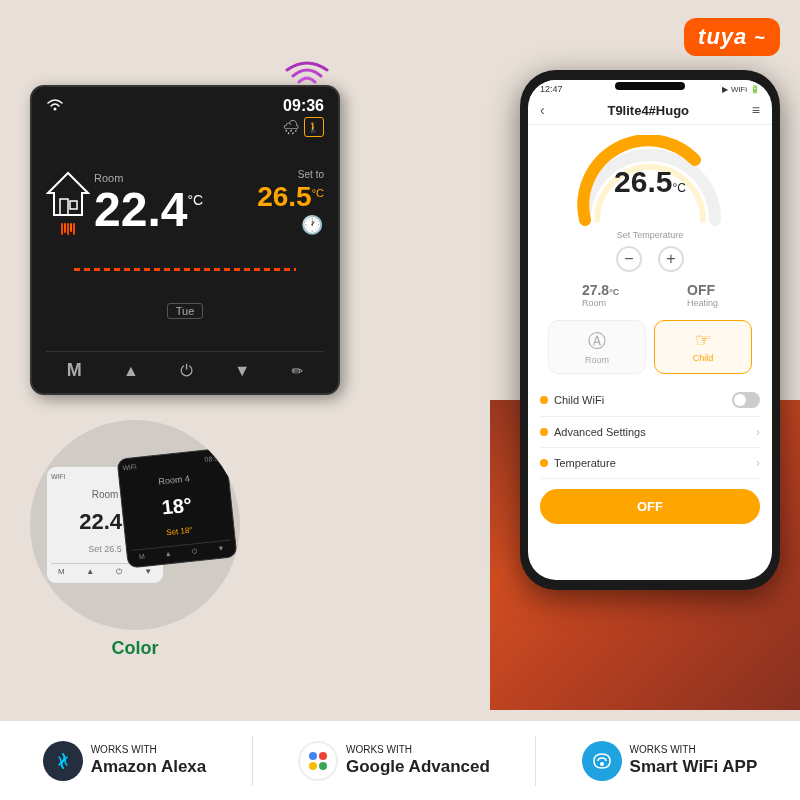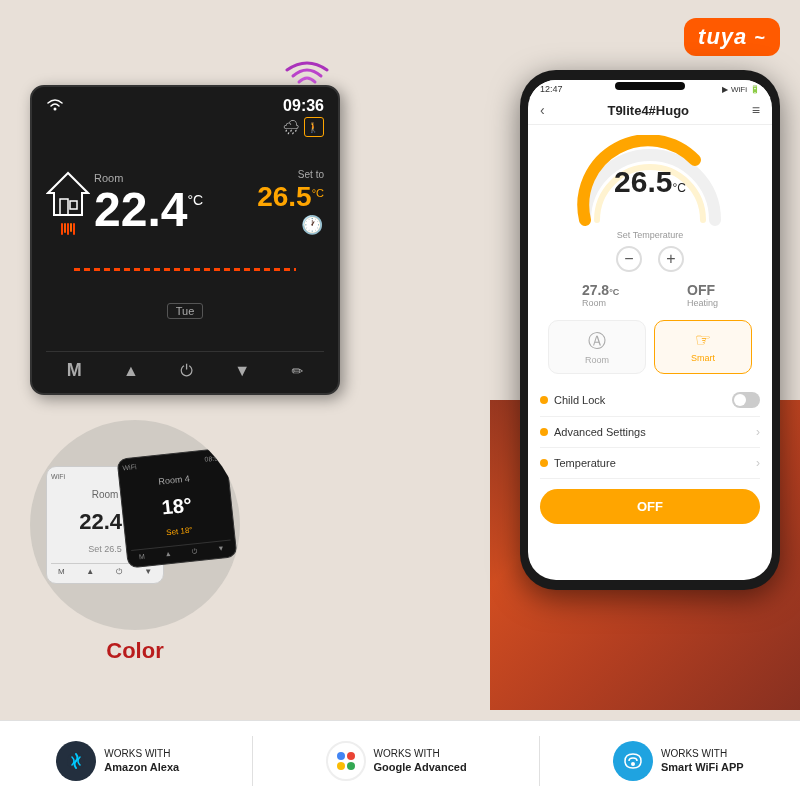--- a/index.html
+++ b/index.html
@@ -367,21 +367,21 @@
     }
 
     .badge-text {
       font-size: 10px;
       color: #222;
       line-height: 1.3;
     }
 
     .badge-text strong {
       display: block;
-      font-size: 11px;
+      font-size: 17px;
     }
 
     .badge-divider {
       width: 1px;
       height: 50px;
       background: #e0e0e0;
     }
 
     
     .pipes-bg {
@@ -511,21 +511,21 @@
       <div style="font-size:8px;color:#ffa500;">Set 18°</div>
       <div style="display:flex;gap:6px;font-size:7px;color:#888;border-top:1px solid #333;width:100%;justify-content:space-around;padding-top:3px;">
         <span>M</span>
           <span>▲</span>
           <span>⏻</span>
           <span>▼</span>
       </div>
     </div>
   </div>
   <div style="text-align:center;margin-top:8px;">
-    <div style="font-size:22px;font-weight:bold;color:#b91c1c;">Color</div>
+    <div style="font-size:18px;font-weight:bold;color:#15803d;">Color</div>
   </div>
 </div>
 
 <div class="phone-wrap">
   <div class="phone-outer">
 
     <div style="position:absolute;top:12px;left:50%;transform:translateX(-50%);width:70px;height:8px;background:#0a0a0a;border-radius:4px;z-index:10;"></div>
     <div class="phone-screen">
 
       <div class="phone-status-bar">
@@ -577,29 +577,29 @@
         </div>
       </div>
 
       <div class="mode-row">
         <div class="mode-btn">
           <div class="mode-icon">Ⓐ</div>
           <span>Room</span>
         </div>
         <div class="mode-btn active">
           <div class="mode-icon">☞</div>
-          <span>Smart</span>
+          <span>Child</span>
         </div>
       </div>
 
       <div class="settings-list">
         <div class="settings-item">
           <div class="settings-item-left">
             <div class="settings-dot" style="background:#ffa500;"></div>
-            <span>Child Lock</span>
+            <span>Child WiFi</span>
           </div>
           <div class="toggle-off"></div>
         </div>
         <div class="settings-item">
           <div class="settings-item-left">
             <div class="settings-dot" style="background:#ffa500;"></div>
             <span>Advanced Settings</span>
           </div>
           <span class="chevron-right">›</span>
         </div>

